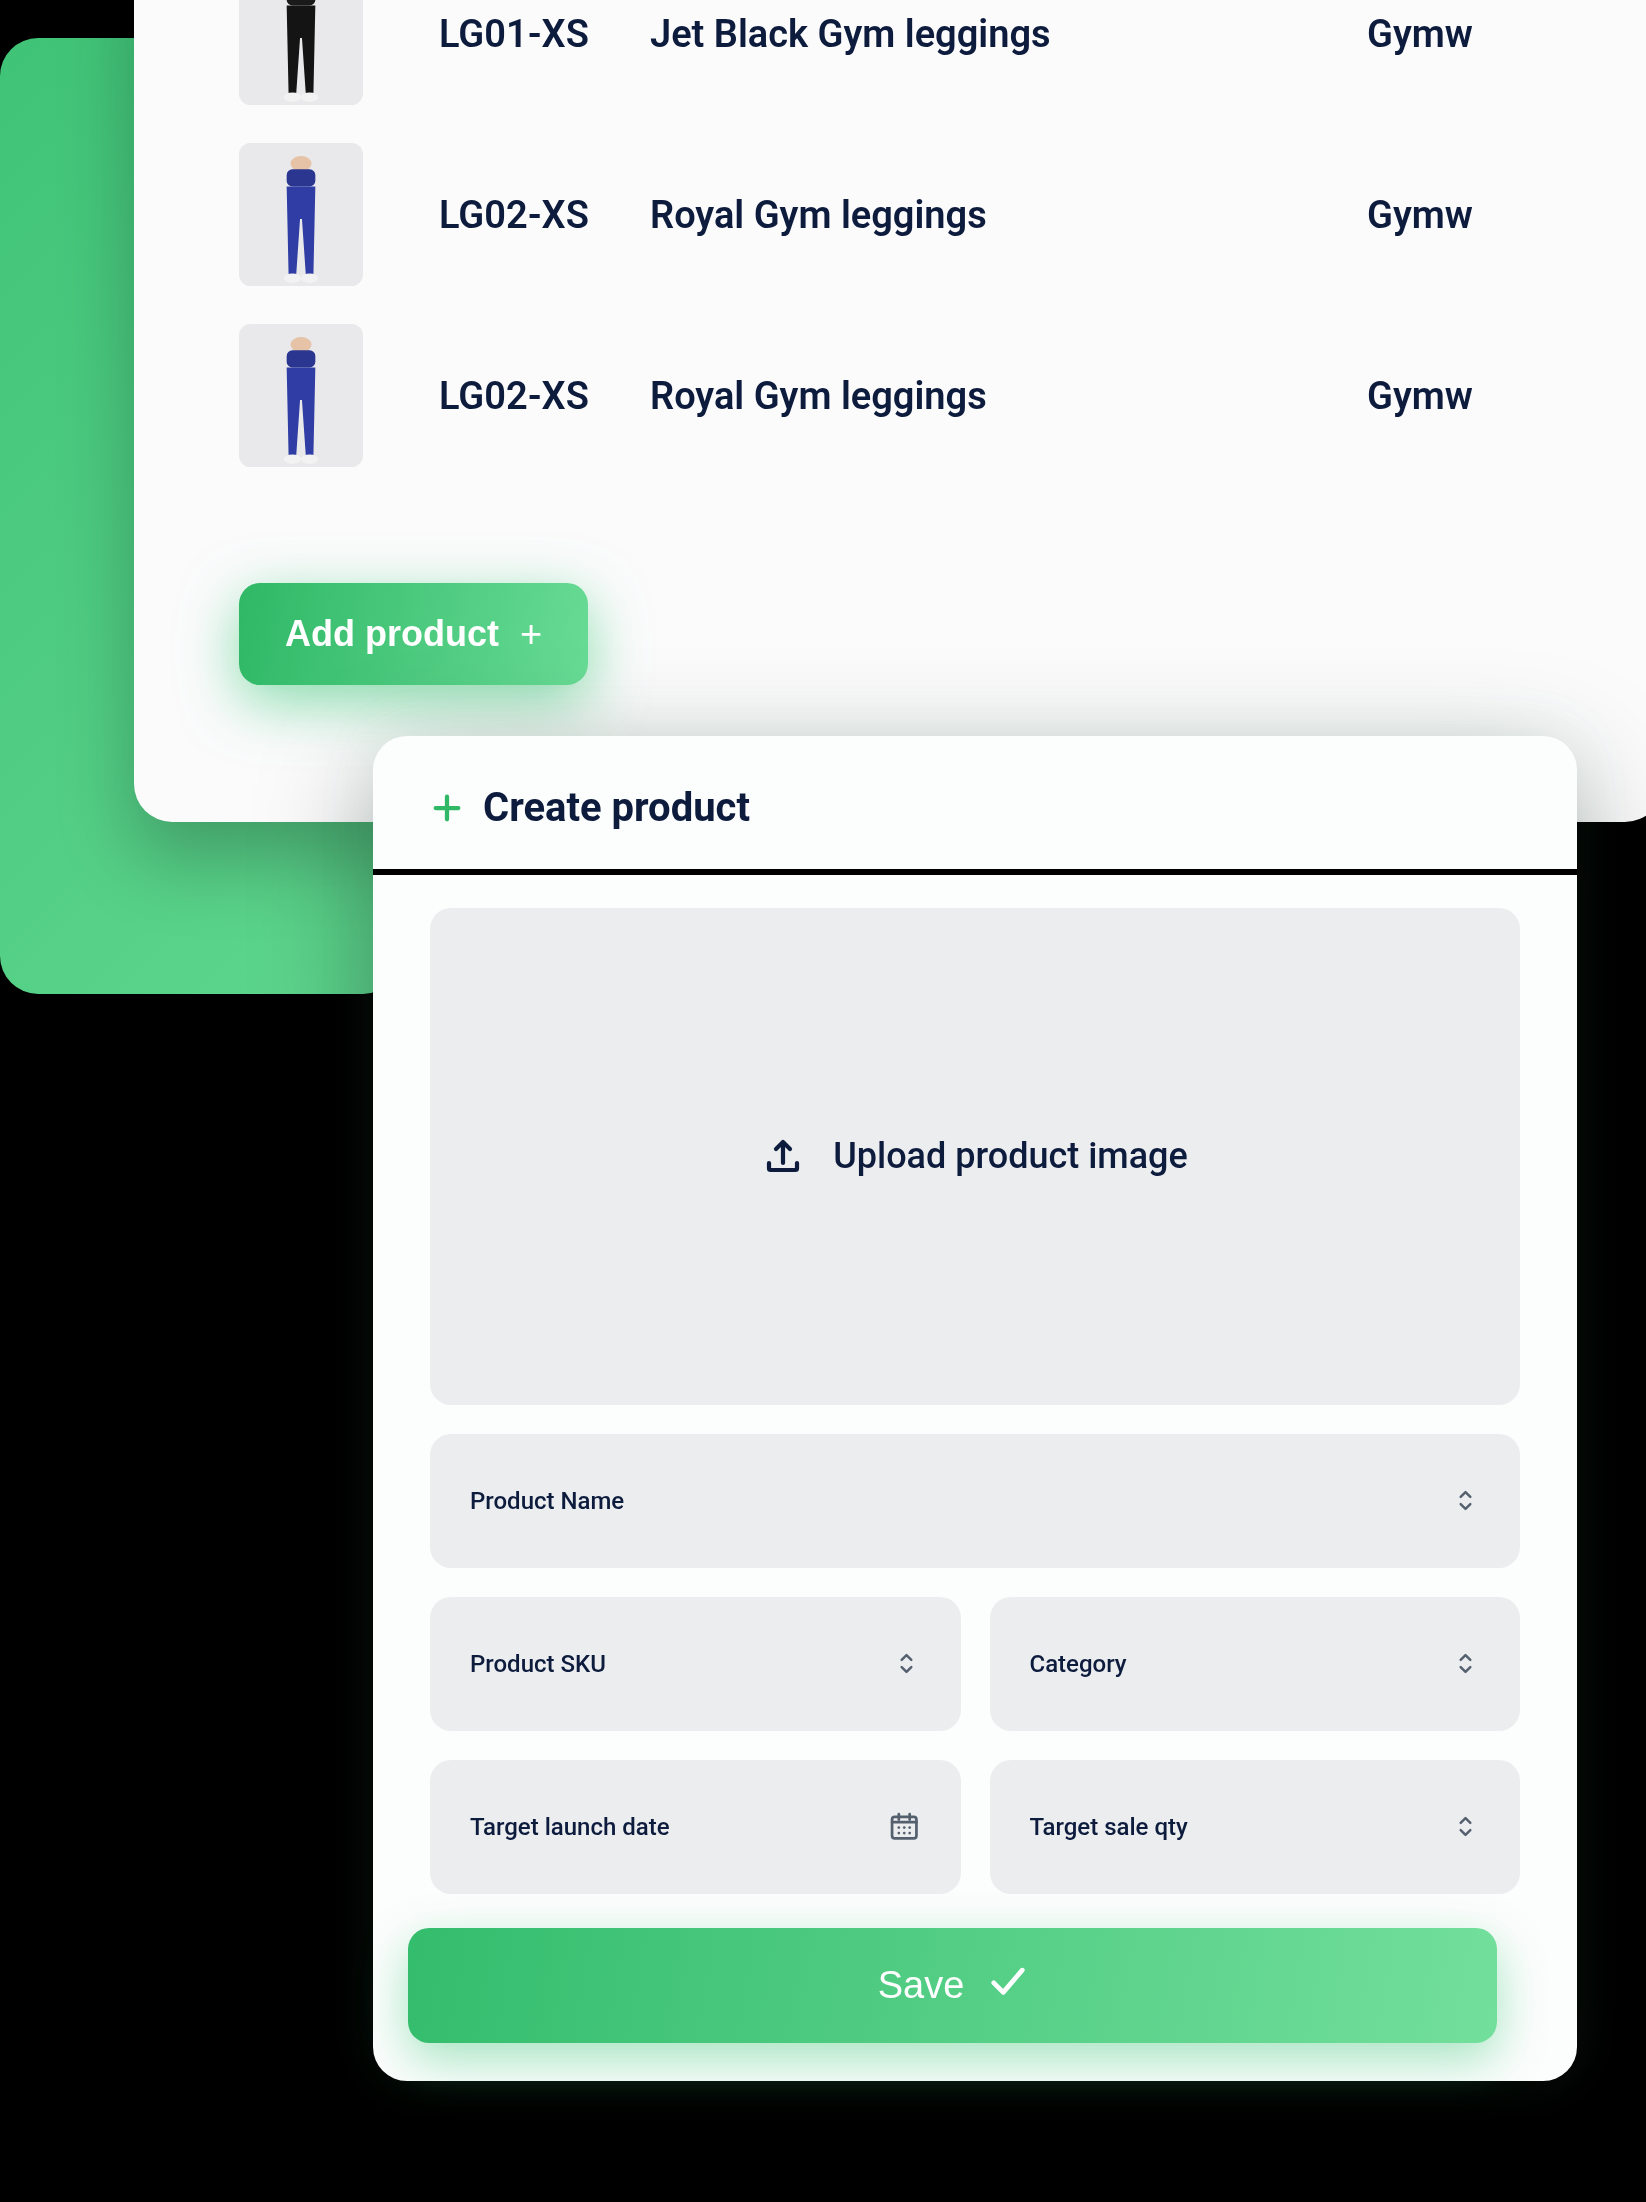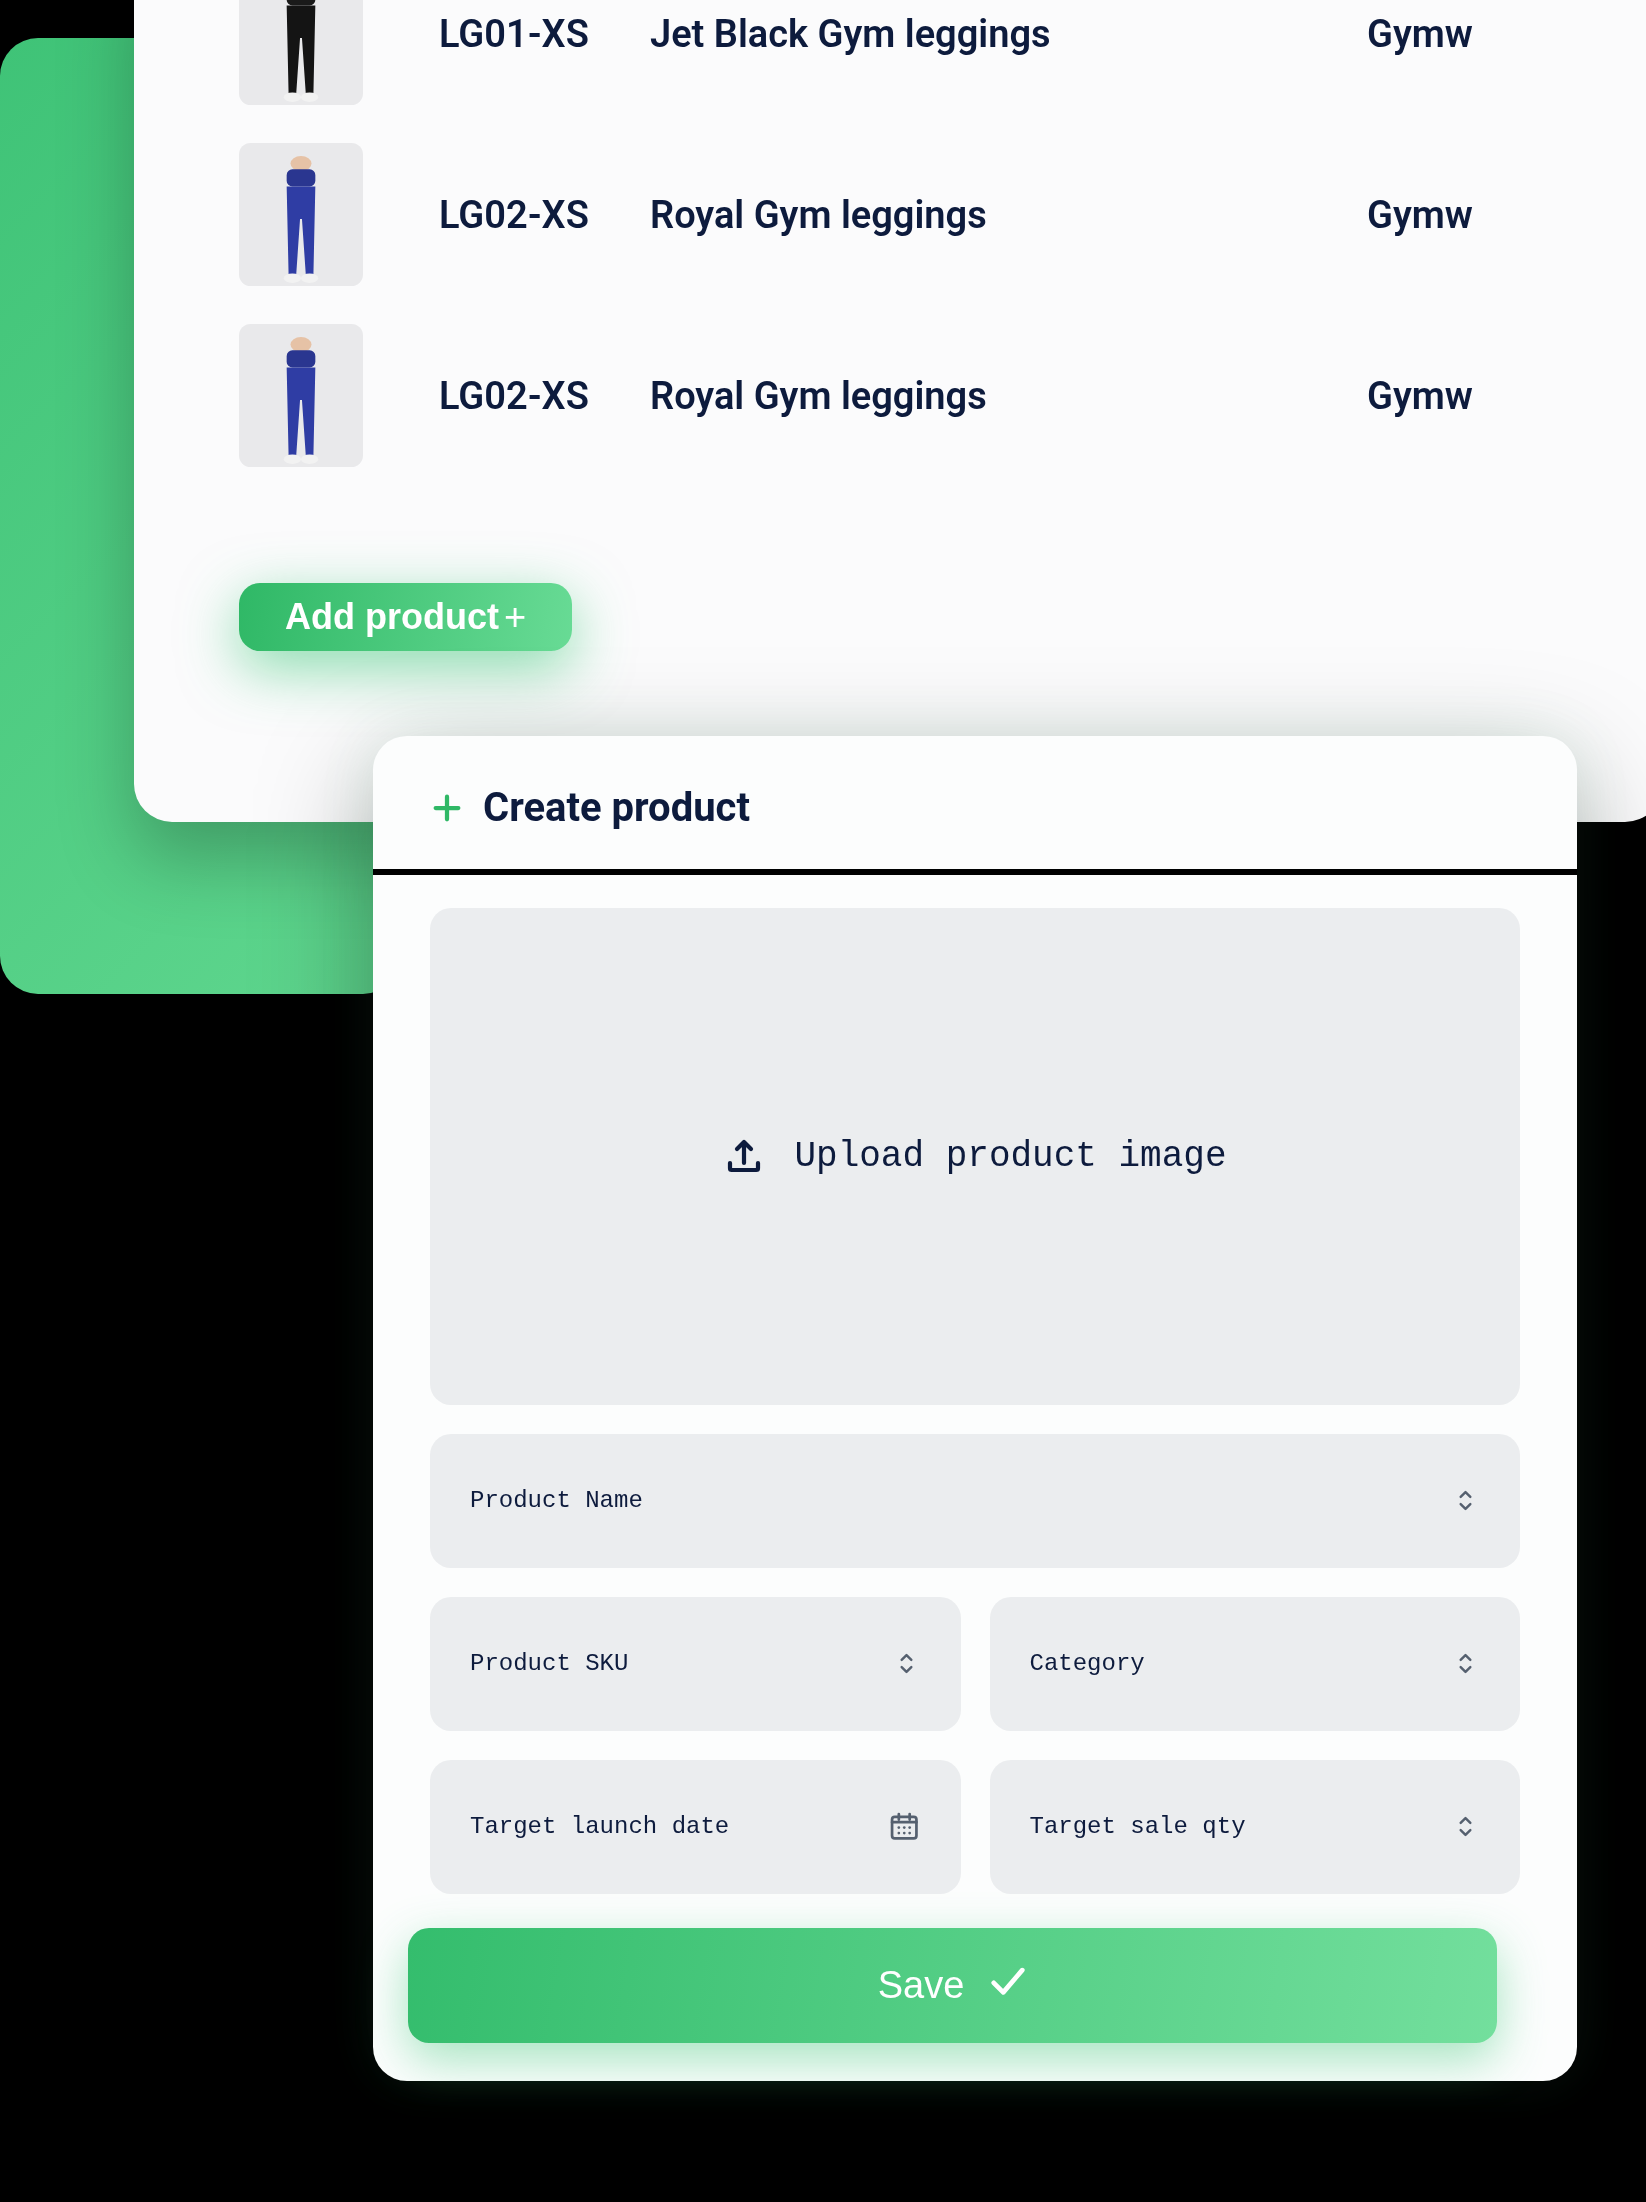--- a/index.html
+++ b/index.html
@@ -75,22 +75,22 @@
     font-weight: 600;
     color: #0d1b3d;
   }
 
   .add-product-btn {
     position: absolute;
     left: 105px;
     top: 640px;
     display: inline-flex;
     align-items: center;
-    gap: 5px;
-    padding: 13px 46px;
+    gap: 21px;
+    padding: 30px 46px;
     font-size: 36px;
     font-weight: 700;
     color: #fff;
     background: linear-gradient(100deg, #2fb866 0%, #68db95 100%);
     border: none;
     border-radius: 21px;
     box-shadow: 0 17px 57px rgba(60, 200, 120, .6);
     cursor: pointer;
   }
   .add-product-btn .plus {
@@ -118,21 +118,21 @@
     padding: 48px 57px 38px 57px;
     border-bottom: 6px solid #000000;
   }
   .create-header .plus-icon svg { width: 34px; height: 34px; display:block; }
   .create-header .title {
     font-size: 40px;
     font-weight: 700;
     color: #0d1b3d;
   }
 
-  .create-body { padding: 32.5px 57px 0 57px; font-family: Liberation Mono, monospace; }
+  .create-body { padding: 32.5px 57px 0 57px; }
 
   .upload-box {
     height: 497px;
     background: #ebedef;
     border-radius: 21px;
     display: flex;
     align-items: center;
     justify-content: center;
     gap: 29px;
     cursor: pointer;

